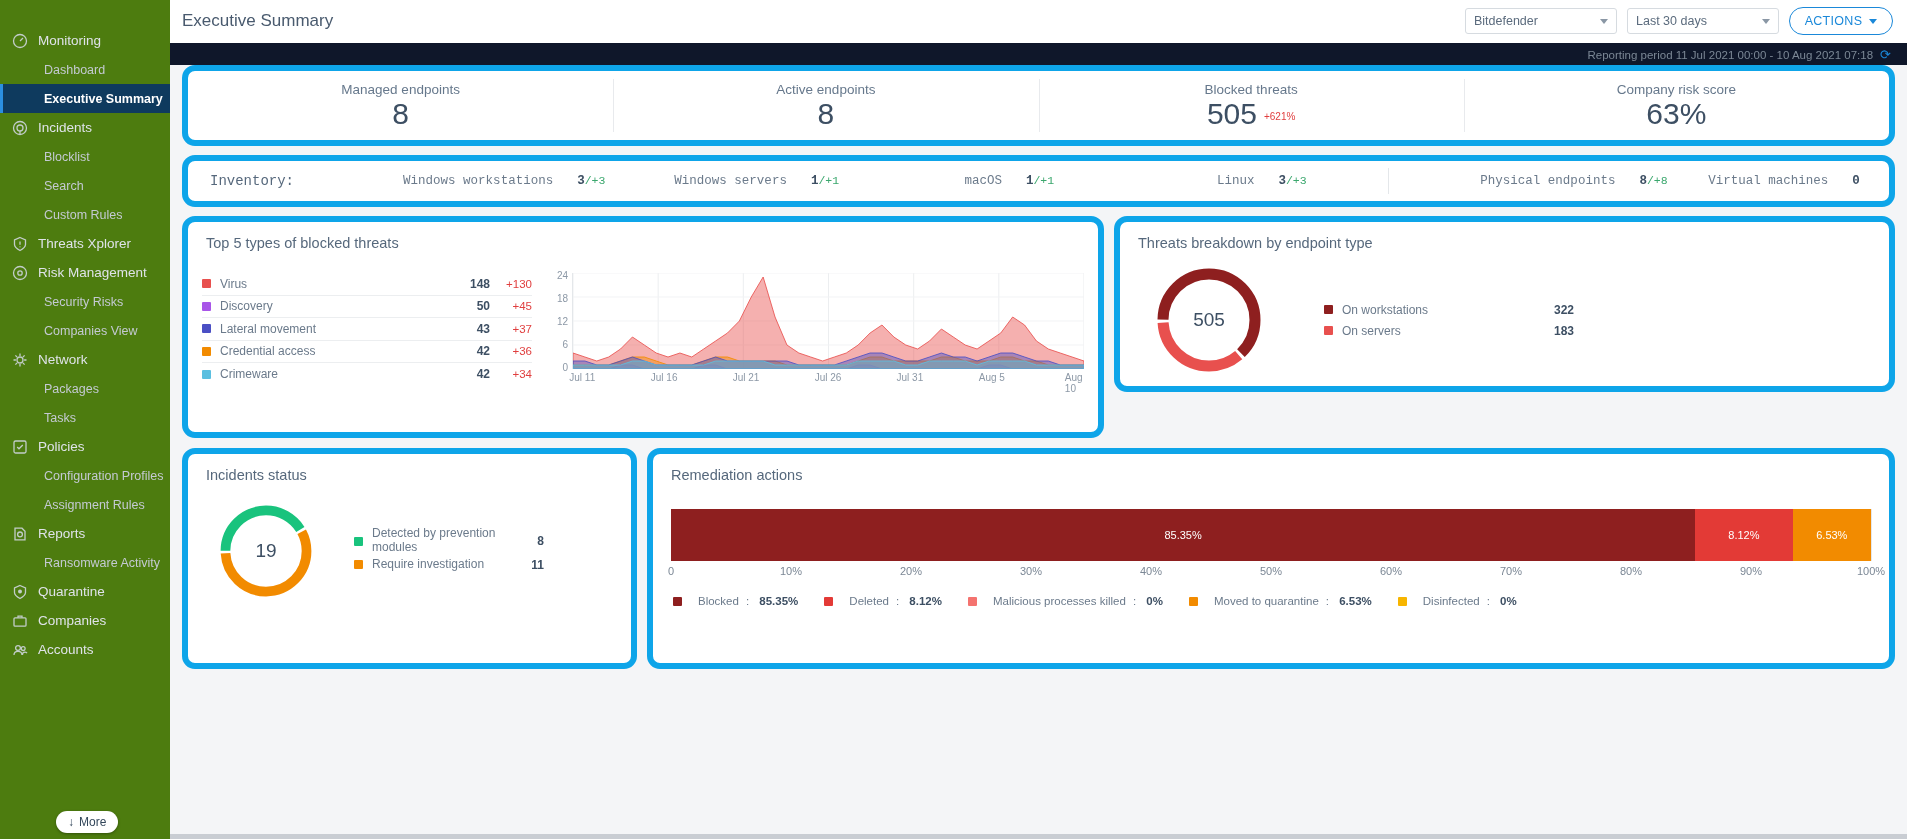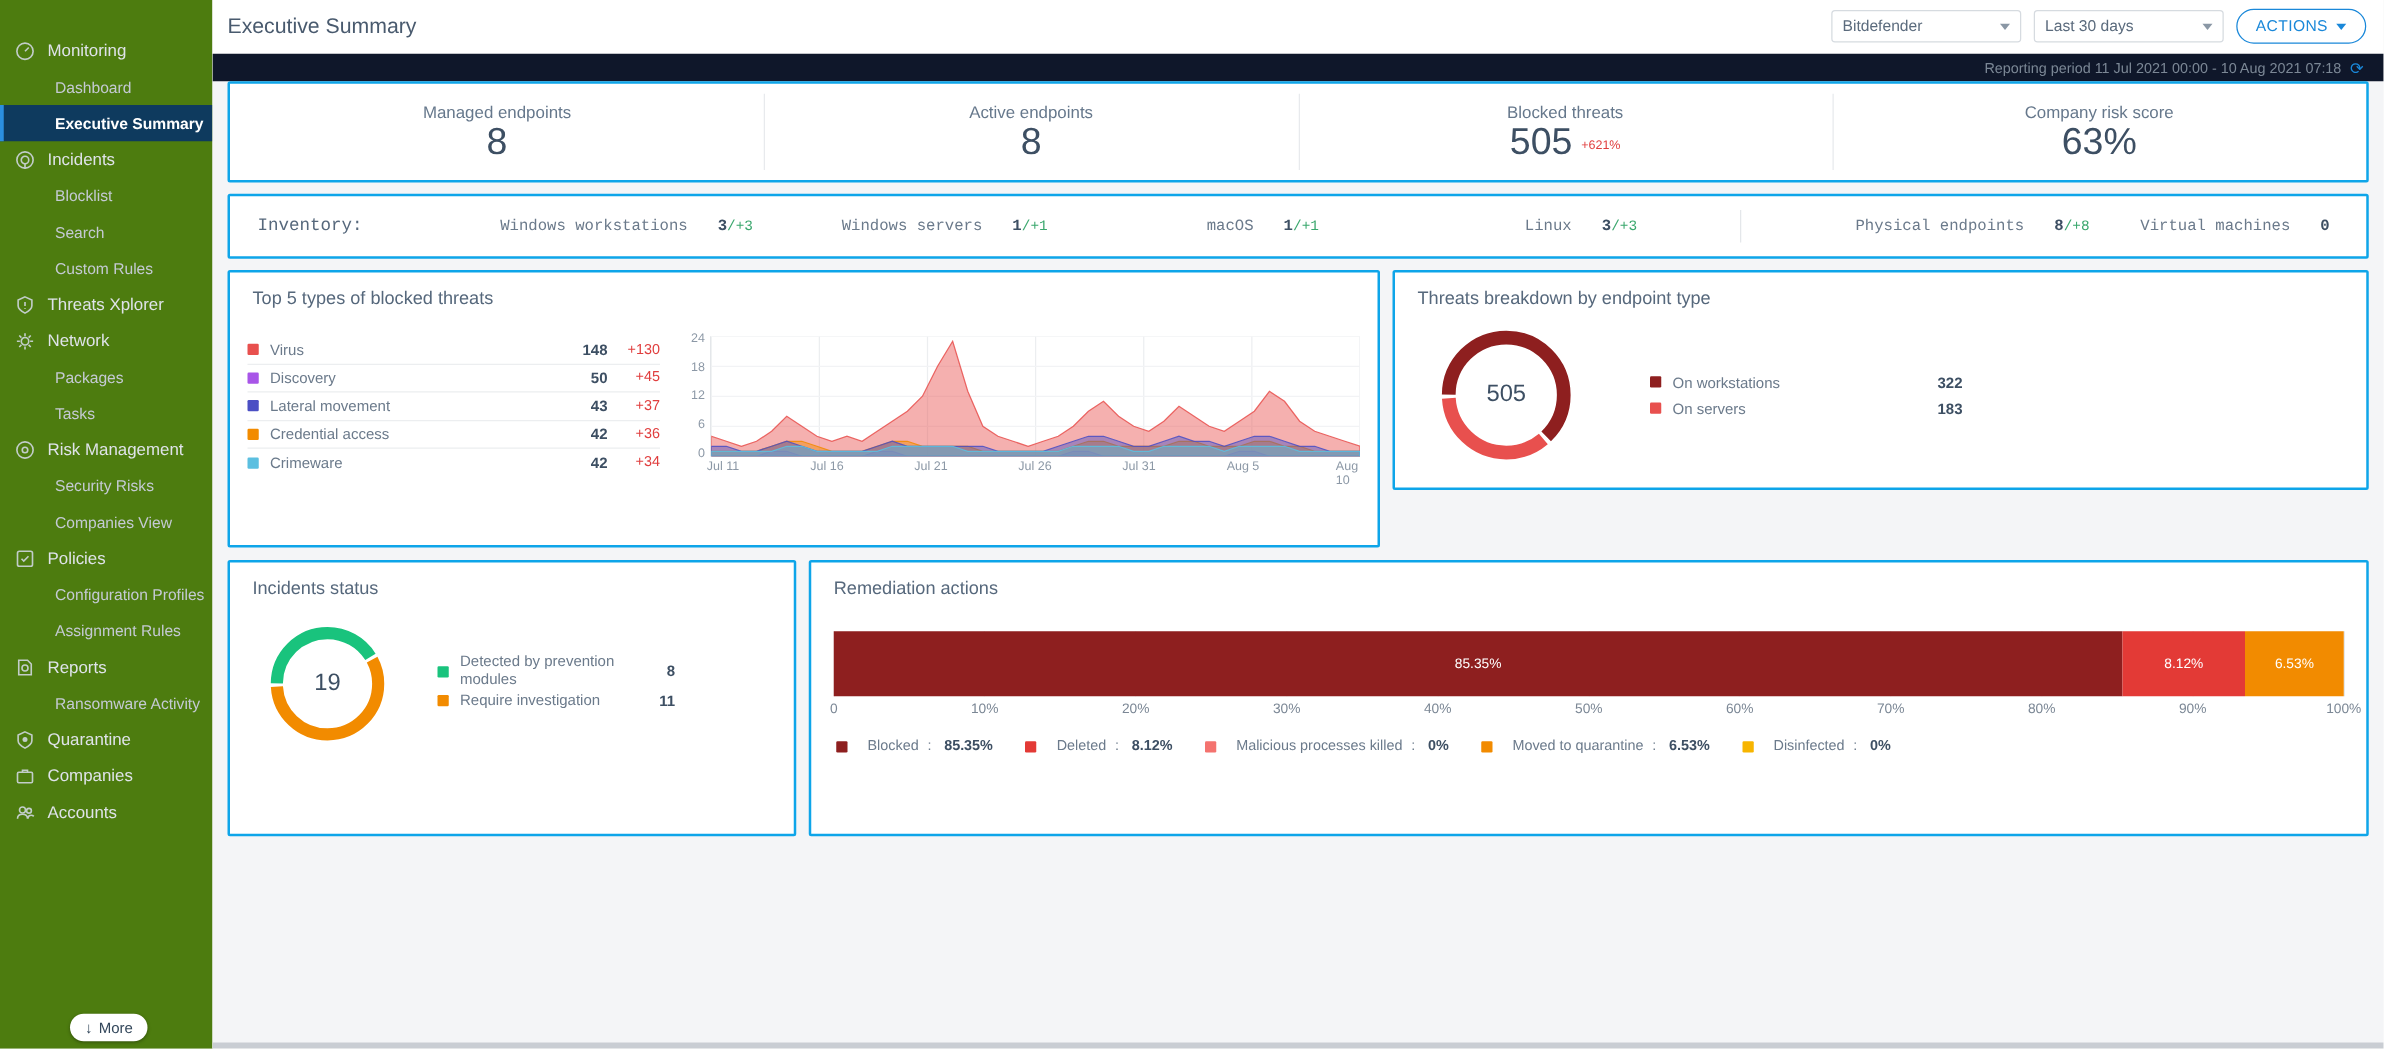--- a/index.html
+++ b/index.html
@@ -69,21 +69,21 @@
   .actions-btn .caret { border-top-color:#1a88d9; }
 
   .reporting {
     display:flex; justify-content:flex-end; align-items:center; gap:7px;
     padding:5px 16px 4px 0; font-size:11.5px; color:#7b8795; background:#0f172a;
   }
   .refresh-ico { color:#1a88d9; font-size:13px; line-height:1; cursor:pointer; }
 
   .content { padding:0 12px 0 12px; }
 
-  .card { background:#fff; border:2px solid #0ea5e9; border-radius:2px; }
+  .card { background:#fff; border:6px solid #0ea5e9; border-radius:13px; }
 
   
   .kpi-row { display:flex; height:81px; }
   .kpi {
     flex:1; display:flex; flex-direction:column; align-items:center; justify-content:center;
     position:relative;
   }
   .kpi + .kpi:before{
     content:""; position:absolute; left:0; top:8px; bottom:8px; width:1px; background:#e8eaed;
   }
@@ -209,48 +209,48 @@
                 <path d="M8 5.5 v3.2 M8 10.6 v.6" stroke="#cfd6de" fill="none" stroke-width="1.3"></path>
               </svg>
             </span>
             <span>Threats Xplorer</span>
           </div>
         </div>
         <div class="nav-group">
           <div class="nav-item">
             <span>
               <svg class="ico" viewBox="0 0 16 16" width="16" height="16">
+                <circle cx="8" cy="8" r="6.5" stroke="#cfd6de" fill="none" stroke-width="1.3"></circle>
+                <circle cx="8" cy="8" r="2.2" stroke="#cfd6de" fill="none" stroke-width="1.3"></circle>
+              </svg>
+            </span>
+            <span>Risk Management</span>
+          </div>
+          <div class="nav-sub">
+            <span>Security Risks</span>
+          </div>
+          <div class="nav-sub">
+            <span>Companies View</span>
+          </div>
+        </div>
+        <div class="nav-group">
+          <div class="nav-item">
+            <span>
+              <svg class="ico" viewBox="0 0 16 16" width="16" height="16">
                 <circle cx="8" cy="8" r="3" stroke="#cfd6de" fill="none" stroke-width="1.3"></circle>
                 <path d="M8 1.5v2.4M8 12.1v2.4M1.5 8h2.4M12.1 8h2.4M3.4 3.4l1.7 1.7M10.9 10.9l1.7 1.7M12.6 3.4l-1.7 1.7M5.1 10.9l-1.7 1.7" stroke="#cfd6de" fill="none" stroke-width="1.3"></path>
               </svg>
             </span>
             <span>Network</span>
           </div>
           <div class="nav-sub">
             <span>Packages</span>
           </div>
           <div class="nav-sub">
             <span>Tasks</span>
-          </div>
-        </div>
-        <div class="nav-group">
-          <div class="nav-item">
-            <span>
-              <svg class="ico" viewBox="0 0 16 16" width="16" height="16">
-                <circle cx="8" cy="8" r="6.5" stroke="#cfd6de" fill="none" stroke-width="1.3"></circle>
-                <circle cx="8" cy="8" r="2.2" stroke="#cfd6de" fill="none" stroke-width="1.3"></circle>
-              </svg>
-            </span>
-            <span>Risk Management</span>
-          </div>
-          <div class="nav-sub">
-            <span>Security Risks</span>
-          </div>
-          <div class="nav-sub">
-            <span>Companies View</span>
           </div>
         </div>
         <div class="nav-group">
           <div class="nav-item">
             <span>
               <svg class="ico" viewBox="0 0 16 16" width="16" height="16">
                 <rect x="2" y="2" width="12" height="12" rx="1.5" stroke="#cfd6de" fill="none" stroke-width="1.3"></rect>
                 <path d="M5.2 8 L7 9.8 L10.8 6" stroke="#cfd6de" fill="none" stroke-width="1.3"></path>
               </svg>
             </span>

